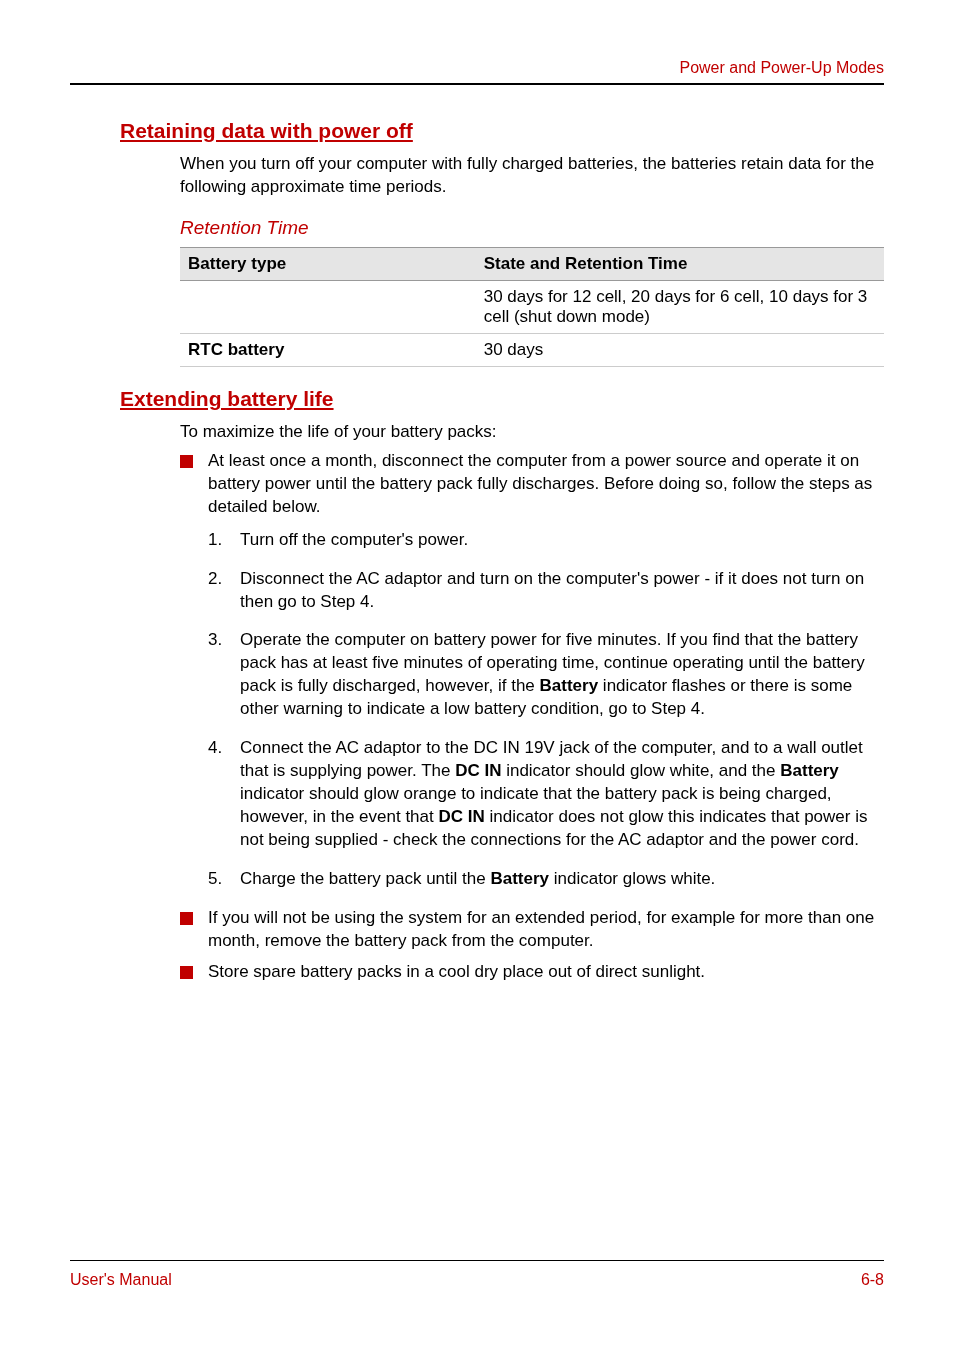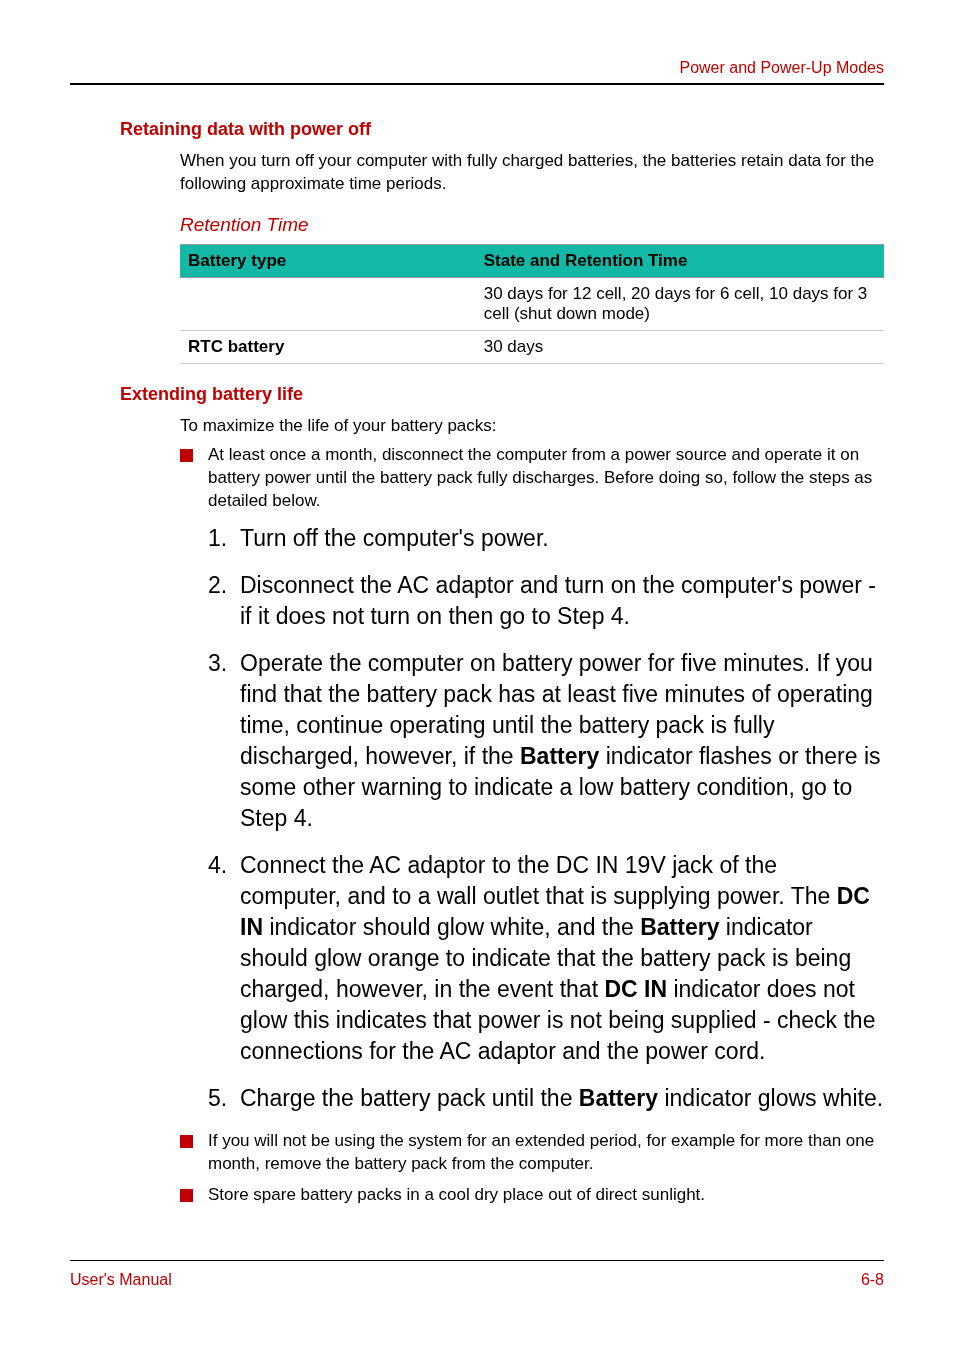--- a/index.html
+++ b/index.html
@@ -33,23 +33,24 @@
     }
     .content {
       position: absolute;
       top: 80px;
       left: 120px;
       right: 70px;
     }
     .section-heading {
       color: #c00000;
       font-weight: bold;
-      font-size: 18px;
+      font-size: 21px;
       margin-bottom: 10px;
       margin-top: 6px;
+      text-decoration: underline;
     }
     .section-sub {
       margin-left: 60px;
     }
     .body-text {
       font-size: 17px;
       line-height: 1.35;
       margin-bottom: 14px;
     }
     .sub-heading {
@@ -60,21 +61,21 @@
       margin-top: 18px;
     }
     table.retention {
       width: 100%;
       border-collapse: collapse;
       font-size: 17px;
       margin-bottom: 20px;
     }
     table.retention th {
       text-align: left;
-      background: #14b8a6;
+      background: #e5e5e5;
       padding: 6px 8px;
       border-top: 1px solid #999;
       border-bottom: 1px solid #999;
       font-weight: bold;
     }
     table.retention td {
       padding: 6px 8px;
       vertical-align: top;
       border-bottom: 1px solid #ccc;
     }
@@ -108,21 +109,21 @@
     ol.numbers {
       counter-reset: item;
       list-style: none;
       padding-left: 0;
       margin-top: 10px;
     }
     ol.numbers > li {
       counter-increment: item;
       position: relative;
       padding-left: 32px;
-      font-size: 23px;
+      font-size: 17px;
       line-height: 1.35;
       margin-bottom: 16px;
     }
     ol.numbers > li::before {
       content: counter(item) ".";
       position: absolute;
       left: 0;
       top: 0;
     }
     .footer {

